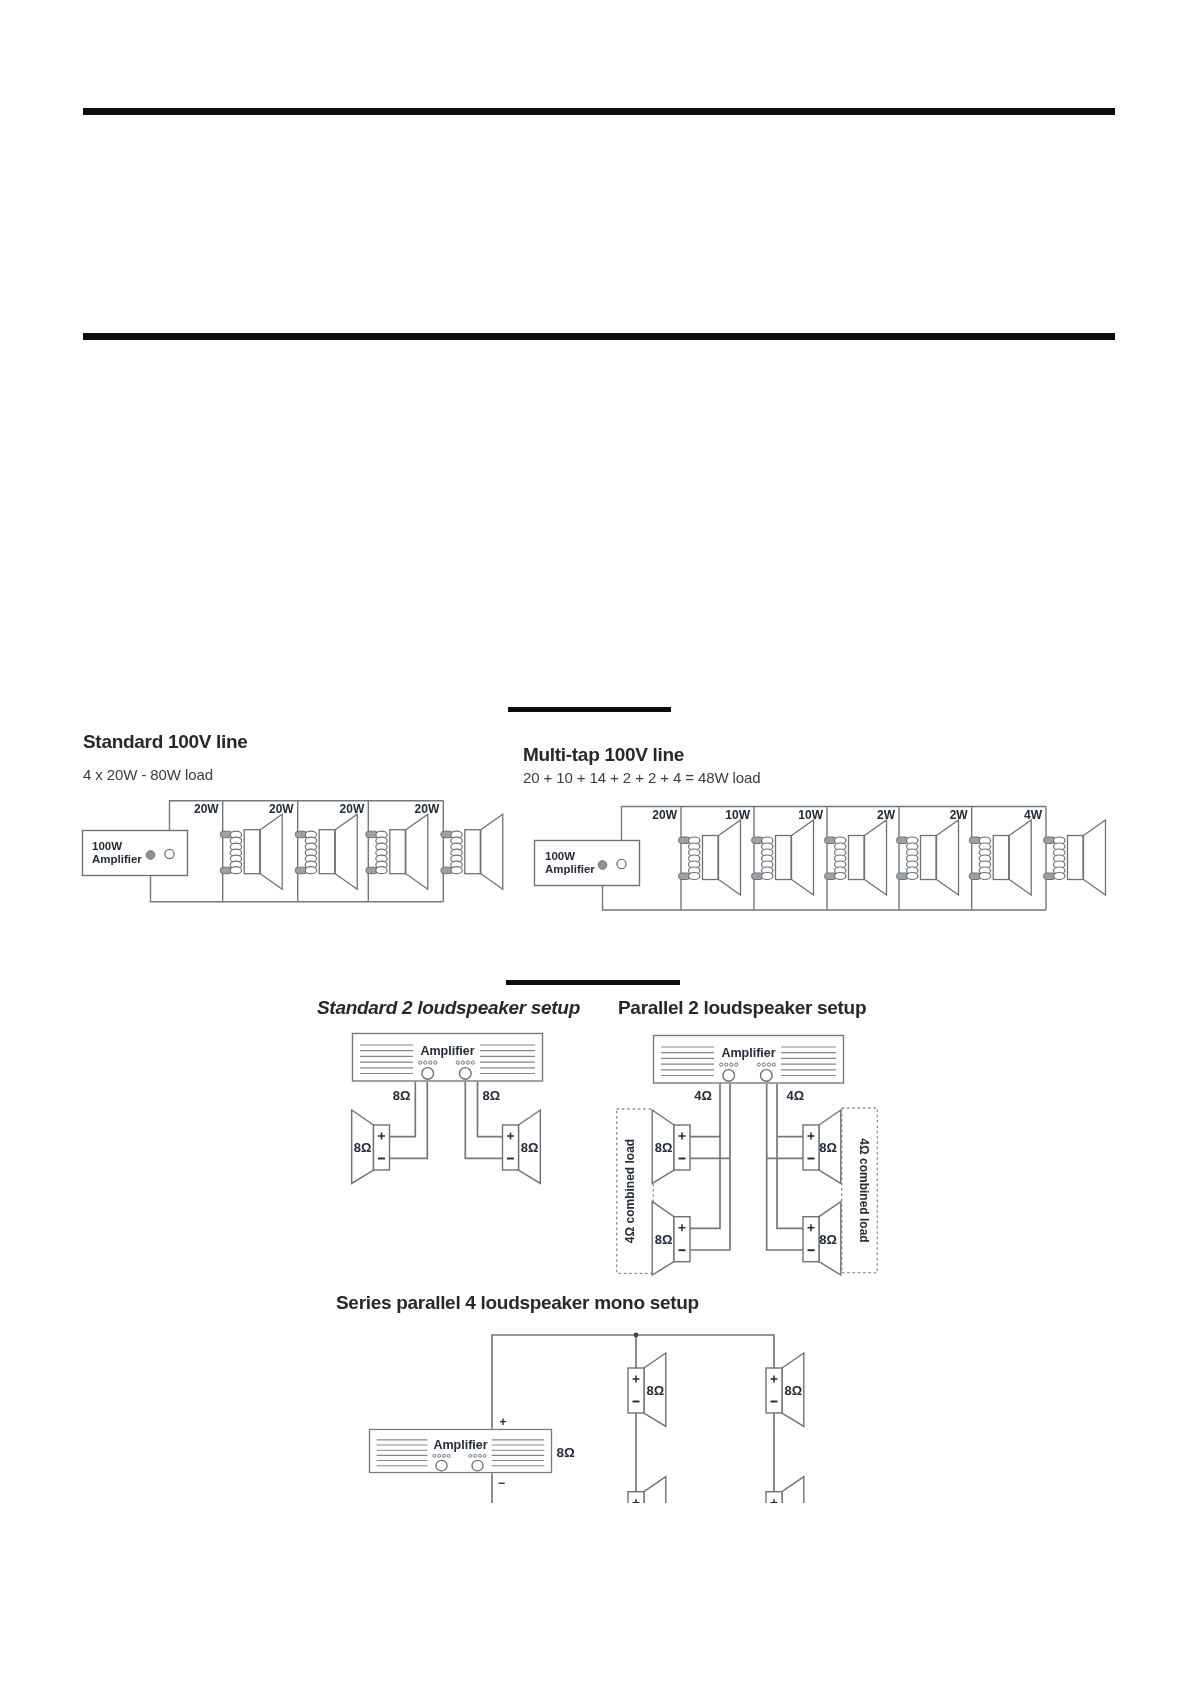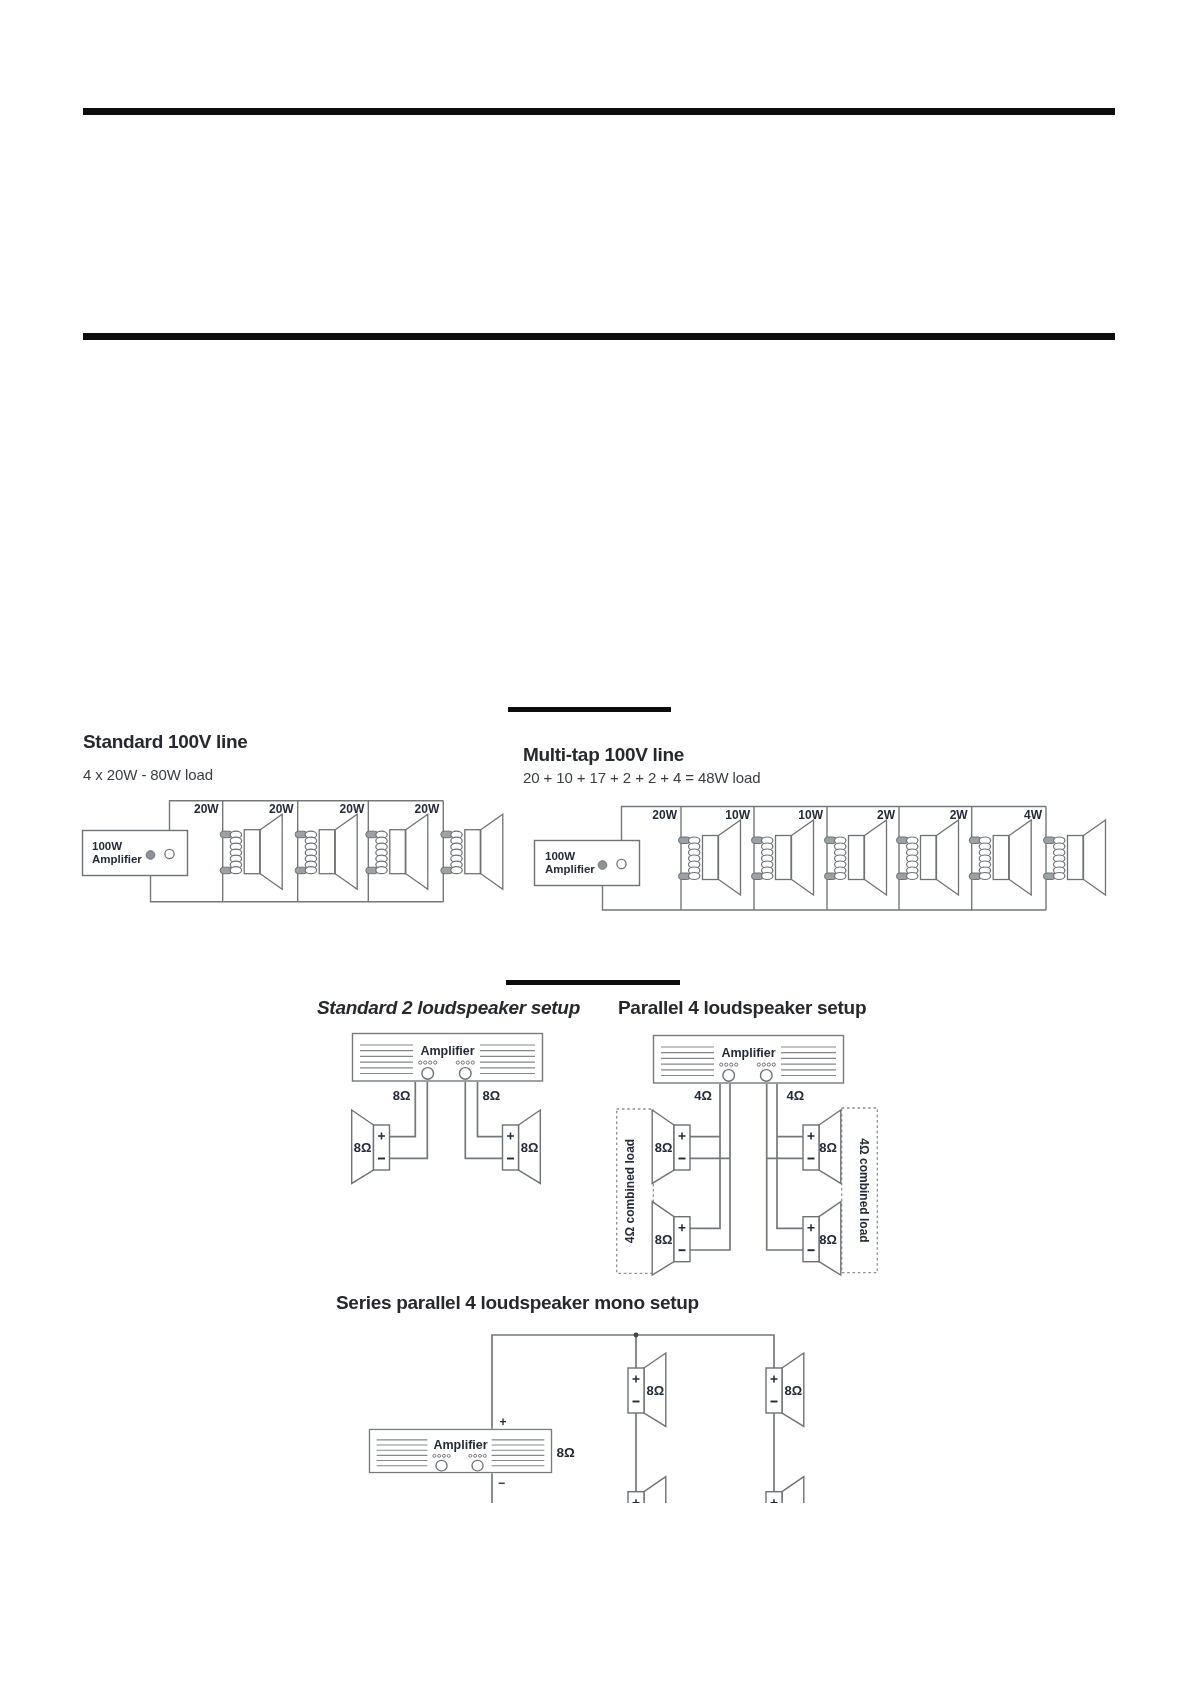--- a/index.html
+++ b/index.html
@@ -98,23 +98,23 @@
 
   <div class="rule r1"></div>
   <div class="rule r2"></div>
   <div class="rule ul-multitap"></div>
   <div class="rule ul-mid"></div>
   <div class="rule r-bottom"></div>
 
   <div class="hd t-std100">Standard 100V line</div>
   <div class="sub s-std100">4 x 20W - 80W load</div>
   <div class="hd t-multi">Multi-tap 100V line</div>
-  <div class="sub s-multi">20 + 10 + 17 + 2 + 2 + 4 = 48W load</div>
+  <div class="sub s-multi">20 + 10 + 14 + 2 + 2 + 4 = 48W load</div>
   <div class="hd t-std2">Standard 2 loudspeaker setup</div>
-  <div class="hd t-par4">Parallel 4 loudspeaker setup</div>
+  <div class="hd t-par4">Parallel 2 loudspeaker setup</div>
   <div class="hd t-ser">Series parallel 4 loudspeaker mono setup</div>
 
   <svg class="diag d1" width="460" height="130" viewBox="60 790 460 130">
     <path class="w14" d="M169.5 849.2 V800.7 H443.3"></path>
     <path class="w14" d="M150.5 859.5 V901.7 H443.3"></path>
     <path class="w14" d="M222.7 800.7 V901.7 M297.7 800.7 V901.7 M368.3 800.7 V901.7 M443.3 800.7 V901.7"></path>
     <use href="#g-amp100" x="82" y="830"></use>
     <text class="t t11" x="92" y="850">100W</text>
     <text class="t t11" x="92" y="863">Amplifier</text>
     <use href="#g-xfmr-unit" x="222.7" y="800.7"></use>

